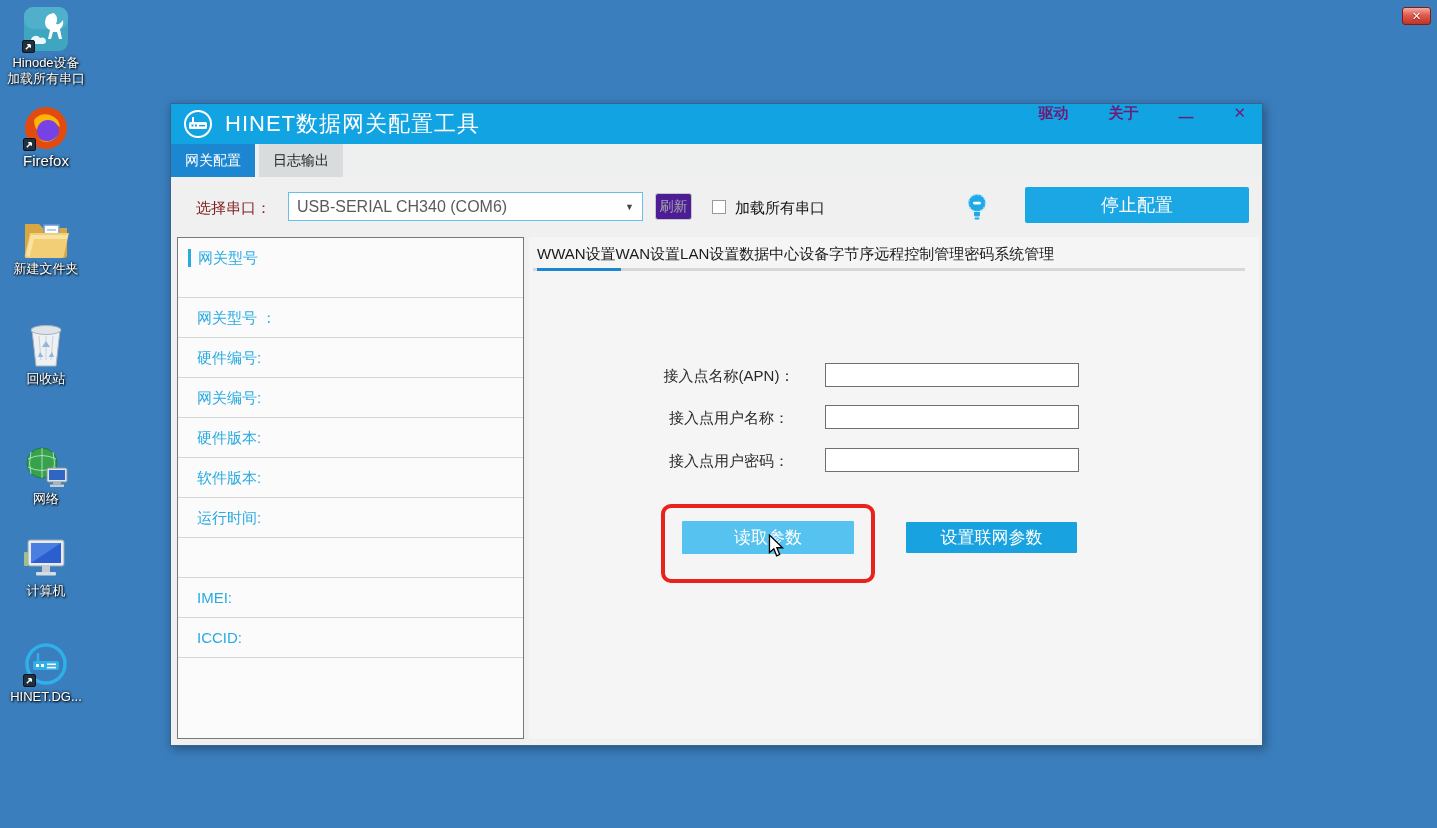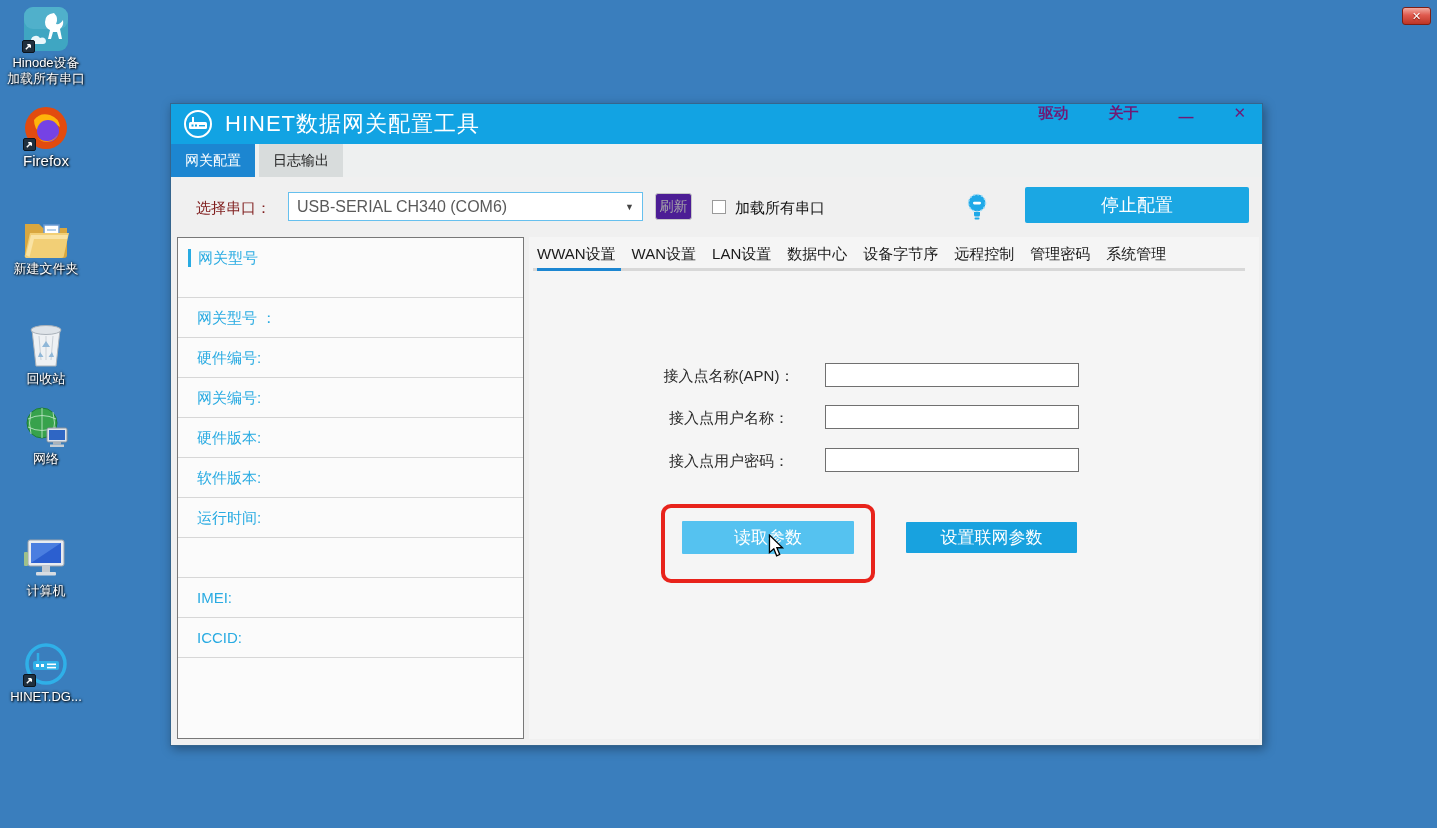--- a/index.html
+++ b/index.html
@@ -62,21 +62,21 @@
     border:1px solid #787878}
   .lp-head{position:relative;height:59px}
   .lp-bar{position:absolute;left:10px;top:11px;width:3px;height:18px;background:var(--accent-blue)}
   .lp-head-text{position:absolute;left:20px;top:11px;font-size:15px;color:var(--accent-blue)}
   .lp-row{height:40px;border-top:1px solid #d7d7d7}
   .lp-label{display:block;padding-left:19px;line-height:39px;font-size:15px;color:var(--accent-blue)}
   .lp-fill{height:81px;border-top:1px solid #d7d7d7}
 
   
   .rpanel{position:absolute;left:358px;top:133px;width:730px;height:502px;background:#f5f5f5}
-  .rtabs{position:absolute;left:8px;top:8px;display:flex;gap:16px}
+  .rtabs{position:absolute;left:8px;top:8px;display:flex;gap:0}
   .rtab{font-size:15px;color:#1a1a1a;cursor:pointer;white-space:nowrap}
   .runderline{position:absolute;left:4px;top:31px;width:712px;height:3px;background:#d8d8d8}
   .runderline .seg{position:absolute;left:4px;top:0;width:84px;height:3px;background:var(--active-tab-blue)}
   .form-label{position:absolute;left:110px;width:180px;text-align:center;font-size:15px;color:#2b2b2b}
   .form-input{position:absolute;left:296px;width:254px;height:24px;border:1px solid #707070;
     background:#fff;font-size:14px;padding:0 5px;font-family:"Liberation Sans","DejaVu Sans",sans-serif}
   .btn{position:absolute;border:none;color:#fff;font-size:17px;cursor:pointer;border-radius:1px;
     font-family:"Liberation Sans","DejaVu Sans",sans-serif}
   .read-btn{left:153px;top:284px;width:172px;height:33px;background:var(--read-button-blue)}
   .set-btn{left:377px;top:285px;width:171px;height:31px;background:var(--set-button-blue)}
@@ -143,21 +143,21 @@
       <path d="M5 8 L9 44 H29 L33 8 Z" fill="#eef1f4" stroke="#aab2ba"></path>
       <path d="M12 14 l2 24 M19 14 v24 M26 14 l-2 24" stroke="#c9d0d7" fill="none"></path>
       <ellipse cx="19" cy="8" rx="15" ry="4.5" fill="#dfe4e9" stroke="#aab2ba"></ellipse>
       <path d="M15 25 l4 -6 l4 6 z" fill="#8fb7d8"></path>
       <path d="M13 30 l3.5 5 h-5.5 z M25 30 l-3.5 5 h5.5 z" fill="#8fb7d8"></path>
     </svg>
   </div>
   <div class="lbl"><span>回收站</span></div>
 </div>
 
-<div class="dicon" style="top:406px">
+<div class="dicon" style="top:446px">
   <div class="art" style="height:42px">
     <svg viewBox="0 0 46 42" width="46" height="42">
       <circle cx="19" cy="17" r="15" fill="#37a24c" stroke="#1e7d36"></circle>
       <path d="M5 13 q14 -7 28 0 M5 21 q14 7 28 0 M19 2 v30 M8 6 q-3 11 0 22 M30 6 q3 11 0 22" stroke="#bfe6c8" fill="none" opacity="0.85"></path>
       <rect x="24" y="22" width="20" height="14" rx="1.5" fill="#dfe5ec" stroke="#8a939c"></rect>
       <rect x="26" y="24" width="16" height="10" fill="#2f66c4"></rect>
       <rect x="30" y="36" width="8" height="2.5" fill="#aab2ba"></rect>
       <rect x="27" y="38.5" width="14" height="2.5" fill="#c6cdd4"></rect>
     </svg>
   </div>

